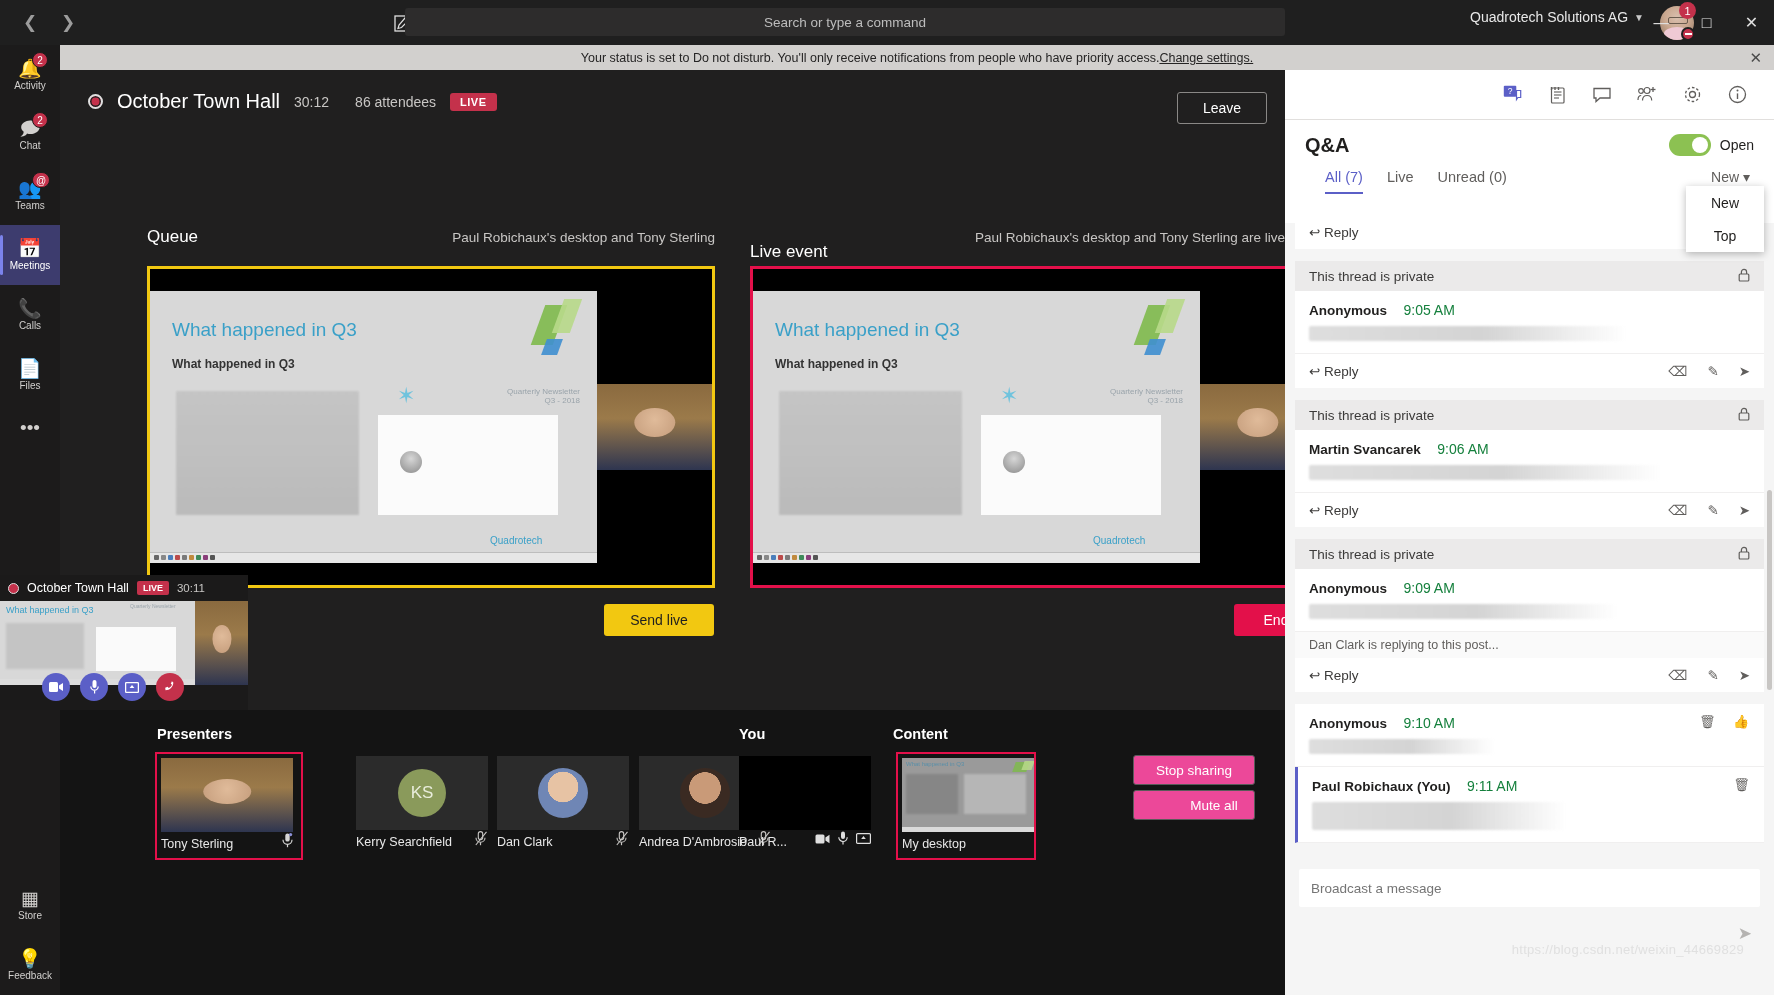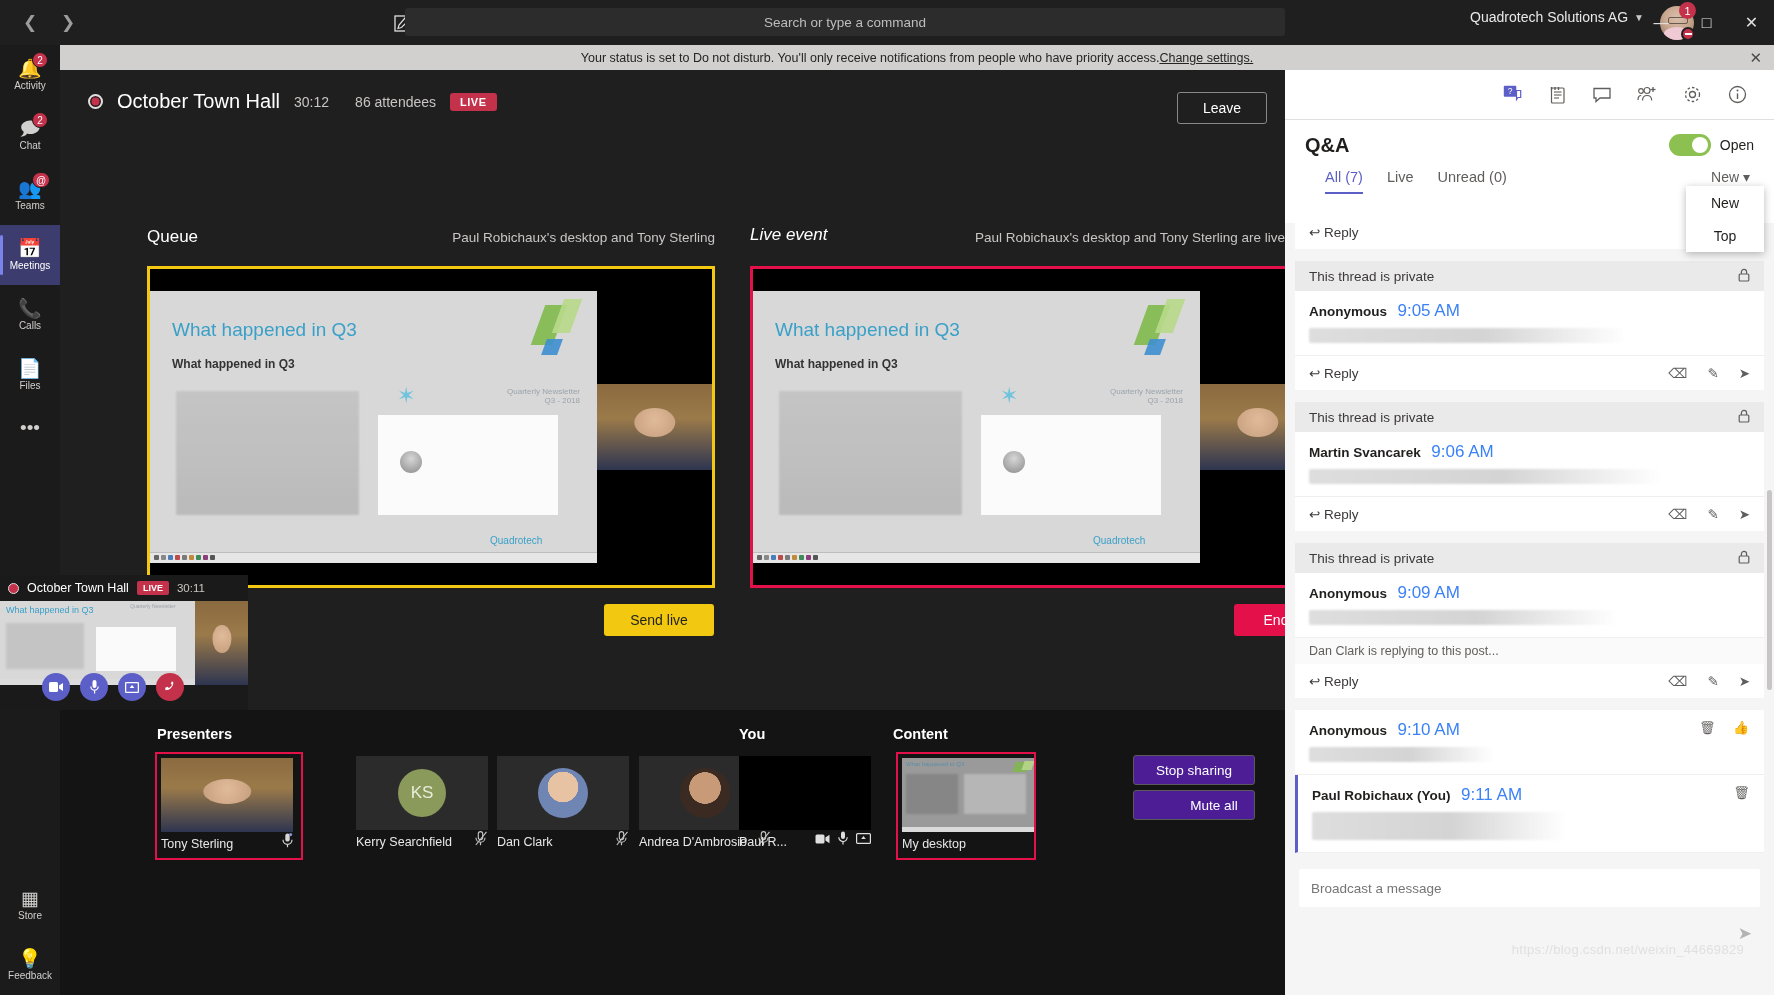--- a/index.html
+++ b/index.html
@@ -241,21 +241,21 @@
     color: #e9eddc; font-size: 17px;
   }
   .photo-circle {
     position: absolute; left: 50%; top: 50%; transform: translate(-50%,-50%);
     width: 50px; height: 50px; border-radius: 50%; overflow: hidden;
   }
   .photo-dan { background: radial-gradient(circle at 50% 38%, #e7c3a4 0 38%, #6f86b5 39% 100%); }
   .photo-andrea { background: radial-gradient(circle at 50% 40%, #c99a78 0 40%, #3a2a22 41% 100%); }
   .stop-btn, .mute-btn {
     position: absolute; left: 1073px; width: 122px; height: 30px;
-    background: #4c1d95; color: #fff; border: 1px solid #5a5a5a; border-radius: 3px;
+    background: #ec4899; color: #fff; border: 1px solid #5a5a5a; border-radius: 3px;
     font-size: 13.5px; cursor: pointer; font-family: "Liberation Sans", sans-serif;
   }
   .stop-btn { top: 45px; }
   .mute-btn { top: 80px; padding-left: 40px; }
   .content-tile {
     position: absolute; left: 836px; top: 42px; width: 140px; height: 108px;
     border: 2px solid #e3104a; padding: 4px;
   }
   .content-thumb { width: 132px; height: 74px; background: #9a9a9a; position: relative; overflow: hidden; }
 
@@ -301,21 +301,21 @@
     background: #f5f5f5; overflow: hidden; padding: 0 10px;
   }
   .qa-thread { background: #fff; margin-bottom: 12px; }
   .thread-priv {
     background: #ebeaea; height: 30px; display: flex; align-items: center;
     justify-content: space-between; padding: 0 14px; font-size: 13.5px; color: #3b3a39;
   }
   .qa-post { padding: 10px 14px 12px 14px; border-bottom: 1px solid #f0efef; position: relative; }
   .qa-post.mine { border-left: 3px solid #5b5fc7; }
   .qa-author { font-size: 13.5px; font-weight: bold; color: #201f1e; }
-  .qa-time { font-size: 17px; color: #3b82f6; margin-left: 6px; }
+  .qa-time { font-size: 14px; color: #15803d; margin-left: 12px; }
   .qa-redacted {
     margin-top: 7px; height: 15px; border-radius: 2px;
     background: linear-gradient(90deg,#dedede,#d4d4d4 55%,rgba(222,222,222,0));
     filter: blur(1.3px);
   }
   .qa-typing { font-size: 12.5px; color: #605e5c; padding: 6px 14px; background: #fafafa; }
   .qa-replybar {
     height: 34px; display: flex; align-items: center; justify-content: space-between;
     padding: 0 14px; font-size: 13.5px; color: #3b3a39; cursor: pointer;
   }
@@ -431,21 +431,21 @@
       <span class="rec-dot"></span>
       <span class="meet-title">October Town Hall</span>
       <span class="meet-timer">30:12</span>
       <span class="meet-attend">86 attendees</span>
       <span class="live-pill">LIVE</span>
     </div>
     <button class="leave-btn">Leave</button>
 
     <div class="panel-label" style="left:87px; top:157px;">Queue</div>
     <div class="panel-sub" style="right:570px; top:160px;margin-left:44px;">Paul Robichaux's desktop and Tony Sterling</div>
-    <div class="panel-label" style="left:690px; top:155px;font-style:italic;">Live event</div>
+    <div class="panel-label" style="left:690px; top:172px;">Live event</div>
     <div class="panel-sub" style="right:0px; top:160px;">Paul Robichaux's desktop and Tony Sterling are live</div>
 
     <div class="queue-box">
       <div class="slide" style="left:0; width:447px;">
         <div class="slide-inner">
           <div class="slide-title">What happened in Q3</div>
           <div class="slide-sub">What happened in Q3</div>
           <div class="green-shape1" style="left:388px; top:14px; width:22px; height:40px;"></div>
           <div class="green-shape2" style="left:408px; top:8px; width:18px; height:34px;"></div>
           <div class="blue-shape" style="left:394px; top:48px; width:16px; height:16px;"></div>

